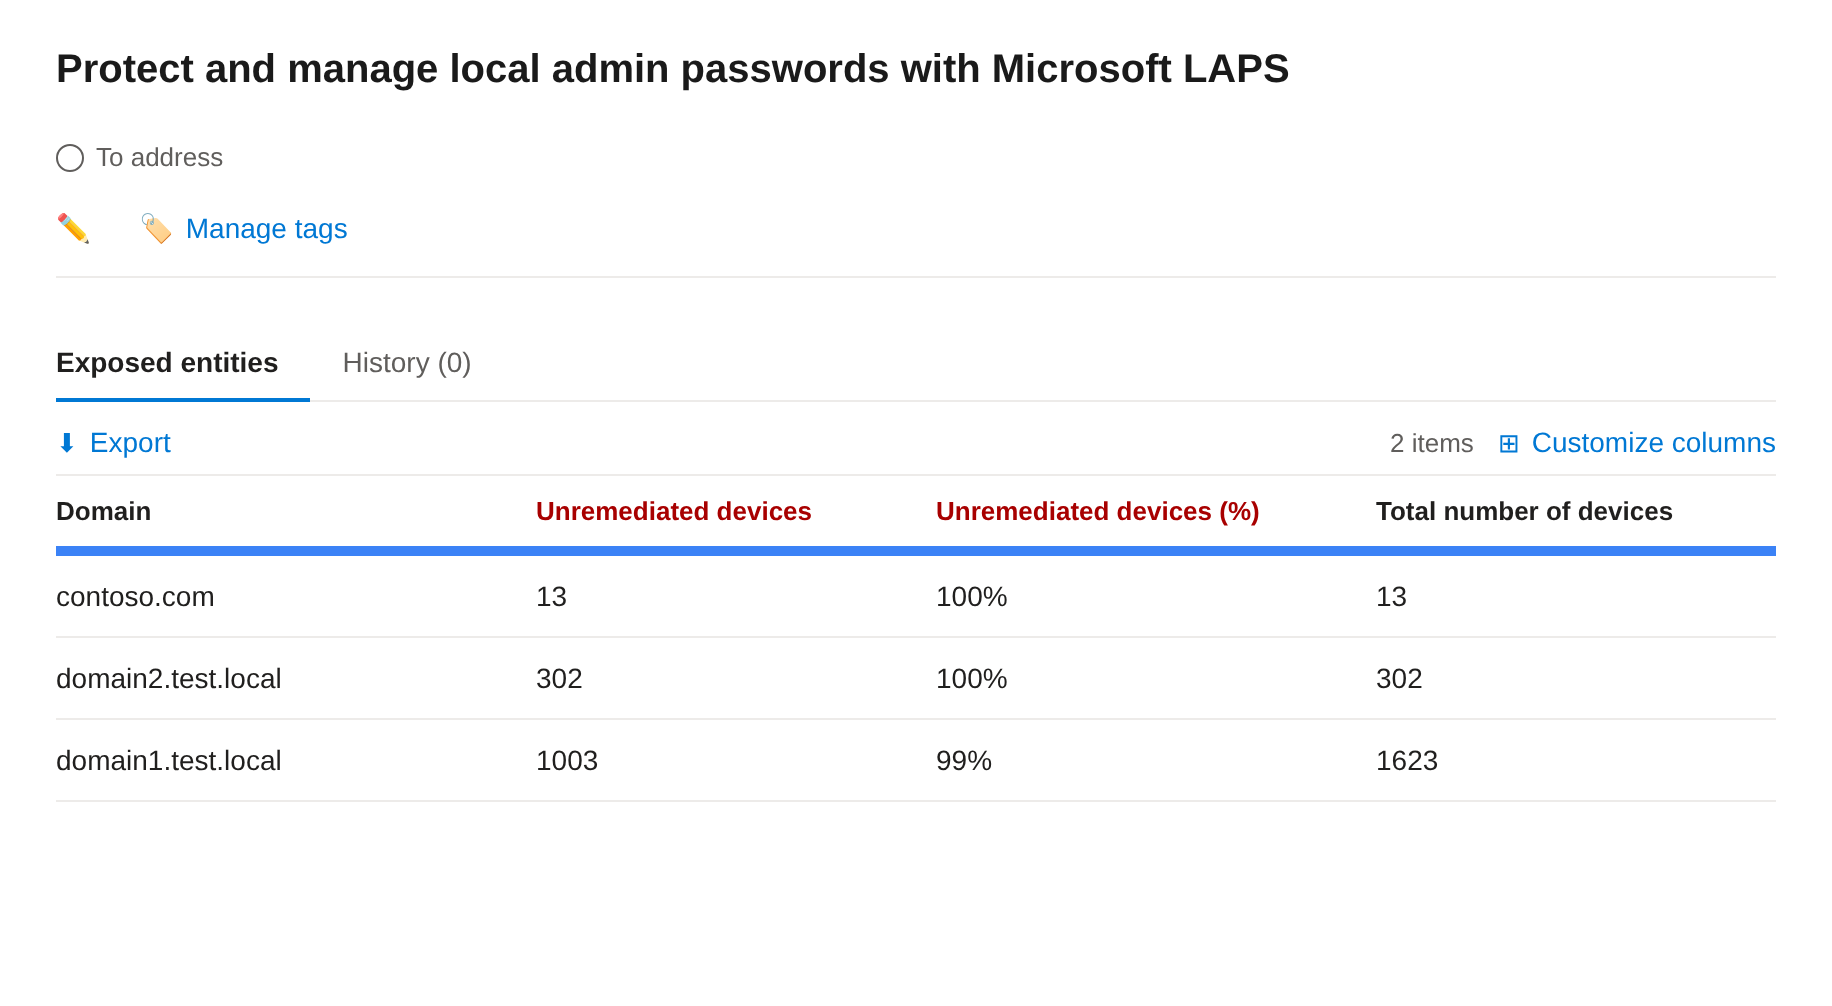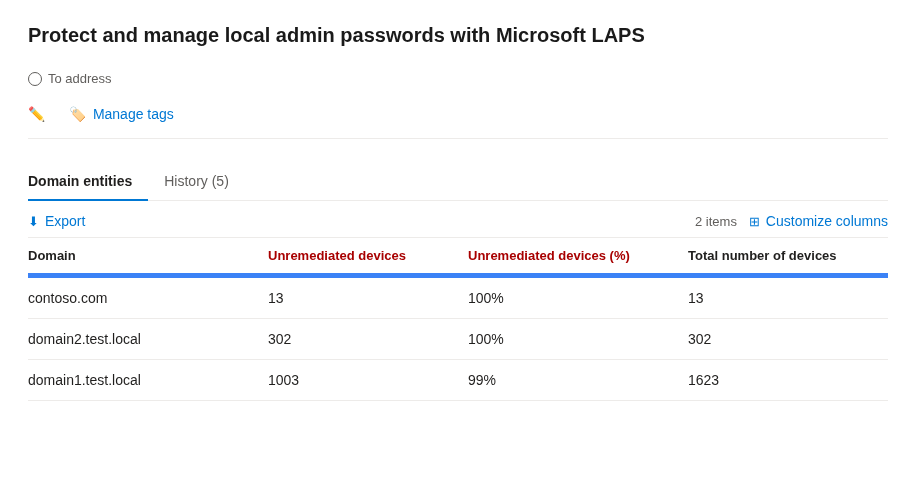--- a/index.html
+++ b/index.html
@@ -155,22 +155,22 @@
   <button class="action-link">
     <span class="action-icon">✏️</span>
   </button>
   <button class="action-link">
     <span class="action-icon">🏷️</span>
     <span>Manage tags</span>
   </button>
 </div>
 
 <div class="tabs-row">
-  <div class="tab active">Domain entities</div>
-  <div class="tab">History (5)</div>
+  <div class="tab active">Exposed entities</div>
+  <div class="tab">History (0)</div>
 </div>
 
 <div class="toolbar-row">
   <button class="export-btn">
     <span style="font-size:13px;">⬇</span>
     <span>Export</span>
   </button>
   <div class="toolbar-right">
     <span>2 items</span>
     <button class="customize-btn">

